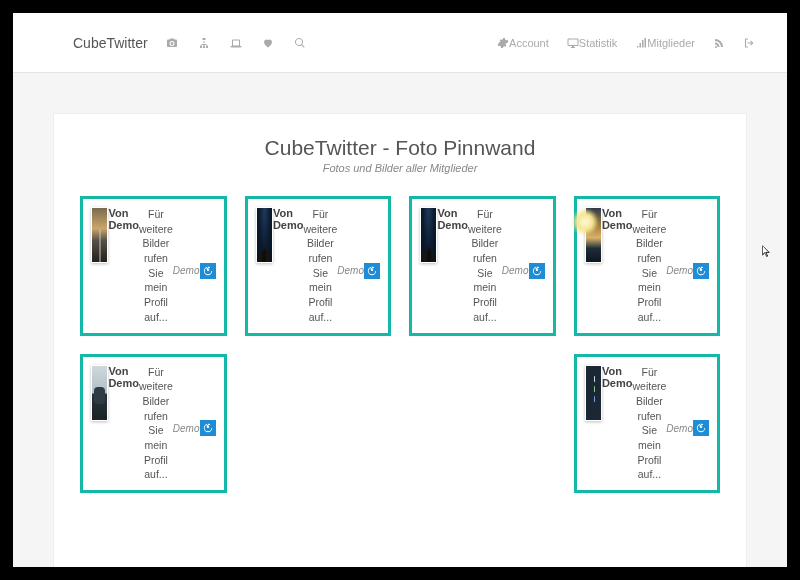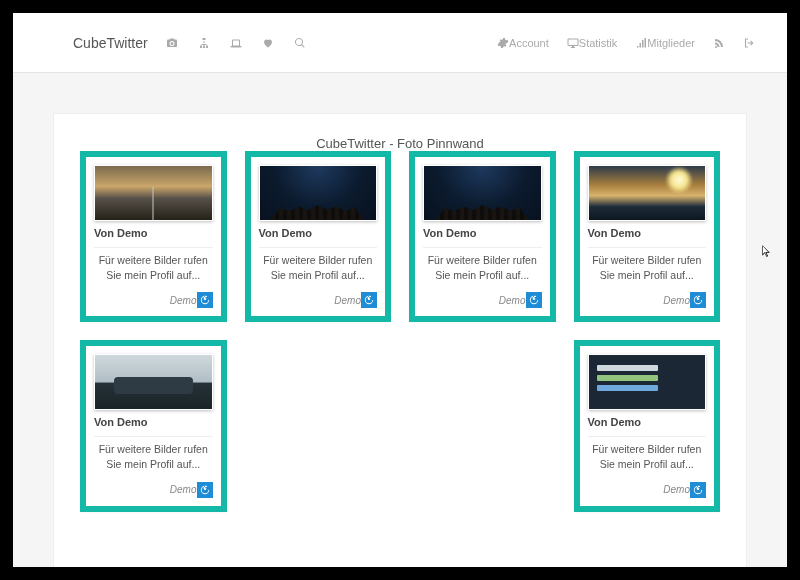--- a/index.html
+++ b/index.html
@@ -32,31 +32,31 @@
   .nav-icons a, .nav-right a { cursor: pointer; display: inline-flex; }
 
   .panel {
     margin: 40px 40px 0 40px;
     background: #fff;
     border: 1px solid #eee;
     padding: 18px 26px 40px 26px;
     height: 470px;
     overflow-y: auto;
   }
-  .page-title { text-align: center; font-size: 13px; font-weight: 400; color: #555; margin-top: 4px; }
+  .page-title { text-align: center; font-size: 21px; font-weight: 400; color: #555; margin-top: 4px; }
   .page-subtitle { text-align: center; font-size: 11px; font-style: italic; color: #888; margin-top: 2px; margin-bottom: 22px; }
 
   .grid { display: grid; grid-template-columns: repeat(4, 1fr); gap: 18px; }
   .card {
-    border: 6px solid #14b8a6;
+    border: 3px solid #14b8a6;
     background: #fff;
     padding: 8px;
     box-shadow: 0 1px 2px rgba(0,0,0,0.03);
     display: flex;
-    flex-direction: column;
+    flex-direction: row;
   }
   .thumb {
     width: 100%;
     height: 56px;
     background: #333;
     border: 1px solid #fff;
     box-shadow: 0 1px 3px rgba(0,0,0,0.25);
     margin-bottom: 6px;
   }
   .thumb-road { background: linear-gradient(180deg,#7a6a4d 0%,#caa66a 38%,#575049 60%,#232118 100%); position: relative; }
@@ -141,20 +141,21 @@
       <a>
           <svg viewBox="0 0 24 24">
             <path d="M10 3H4v18h6v-2H6V5h4V3zm6 4l-1.4 1.4L17.2 11H9v2h8.2l-2.6 2.6L16 17l5-5-5-5z"></path>
           </svg>
         </a>
     </div>
   </div>
 
   <div class="panel">
     <div class="page-title">CubeTwitter - Foto Pinnwand</div>
+    <div class="page-subtitle">Fotos und Bilder aller Mitglieder</div>
 
     <div class="grid" id="grid">
         <div class="card">
           <div class="thumb thumb-road"></div>
           <div class="card-title">Von Demo</div>
           <hr>
           <div class="card-text">Für weitere Bilder rufen Sie mein Profil auf...</div>
           <div class="card-footer">
             <span>Demo</span>
             <span class="gravatar">

